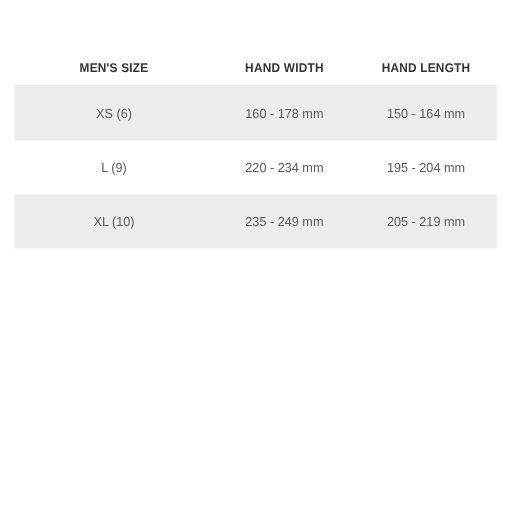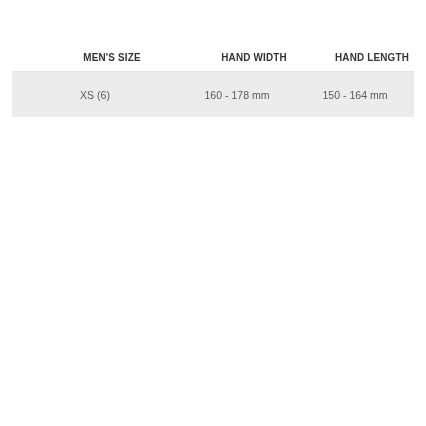--- a/index.html
+++ b/index.html
@@ -20,21 +20,21 @@
     height: 426px;
     box-sizing: border-box;
     padding-top: 38px;
   }
 
   
   .thead {
     display: flex;
     align-items: flex-end;
     height: 26px;
-    padding: 0 29px;
+    padding: 0 12px;
     box-sizing: border-box;
   }
   .thead .th {
     font-size: 10.5px;
     font-weight: bold;
     letter-spacing: 0.2px;
     color: #333333;
     text-align: center;
     line-height: 13px;
     white-space: nowrap;
@@ -91,18 +91,28 @@
   <div class="tbody">
 
     <div class="row striped">
       <div class="td c1">XS (6)</div>
       <div class="td c2">160 - 178 mm</div>
       <div class="td c3">150 - 164 mm</div>
     </div>
 
 
 
+    <div class="row">
+      <div class="td c1">L (9)</div>
+      <div class="td c2">220 - 234 mm</div>
+      <div class="td c3">195 - 204 mm</div>
+    </div>
 
+    <div class="row striped">
+      <div class="td c1">XL (10)</div>
+      <div class="td c2">235 - 249 mm</div>
+      <div class="td c3">205 - 219 mm</div>
+    </div>
 
 
 
   </div>
 </div>
 
 </body></html>

